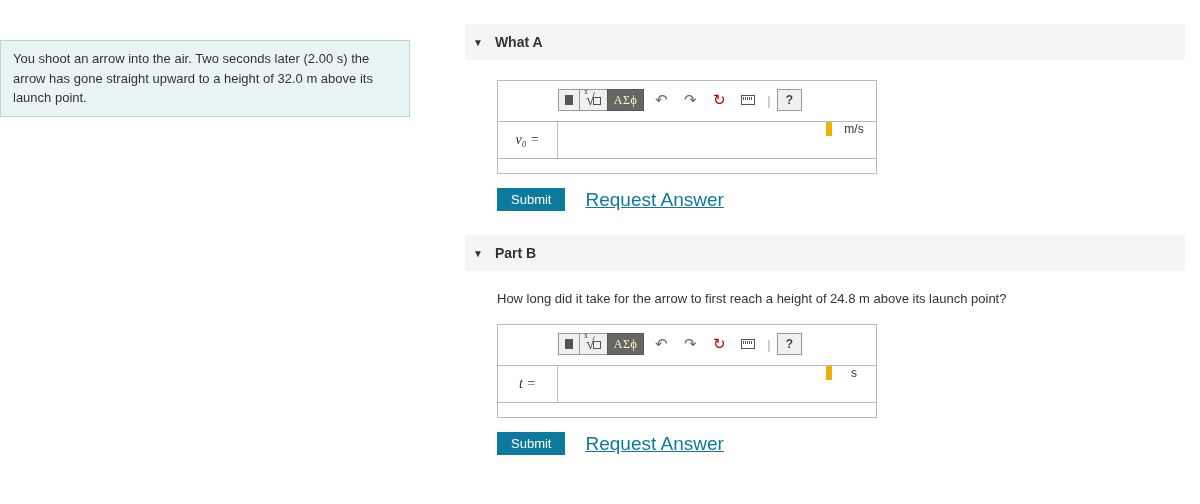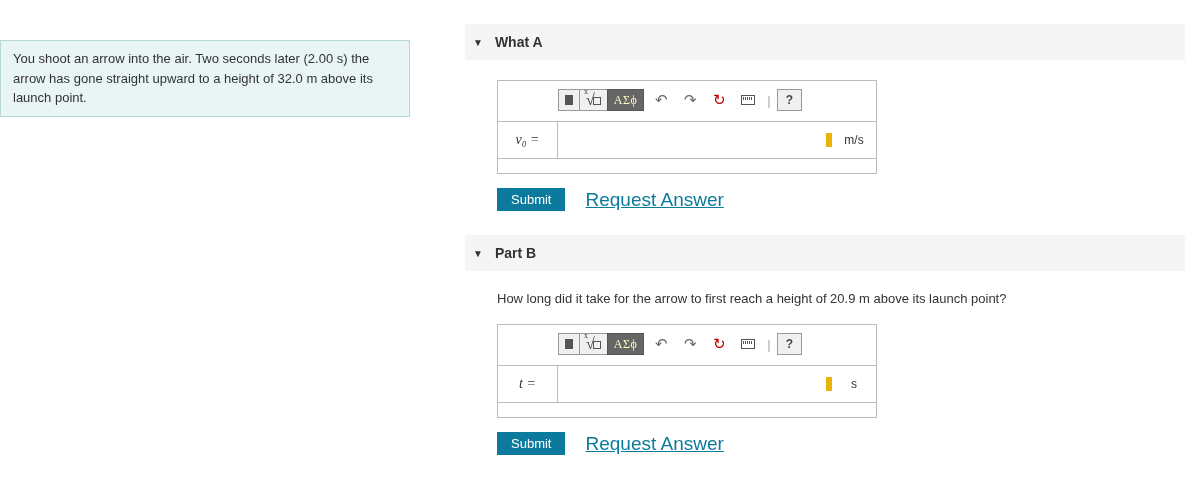--- a/index.html
+++ b/index.html
@@ -90,21 +90,21 @@
     .tb-math { font-family: "Times New Roman", serif; }
     .tb-greek { background: #666; color: #fef9c3; border-color: #555; font-family: "Times New Roman", serif; letter-spacing: 0.5px; padding: 2px 6px; }
     .tb-icon { width: 26px; border: none; background: transparent; font-size: 15px; color: #666; }
     .tb-icon.reset { color: #b00; }
     .tb-divider { color: #aaa; margin: 0 2px; }
     .tb-help { border: 1px solid #999; padding: 2px 8px; font-weight: bold; }
     .kbd-icon { width: 16px; height: 10px; border: 1px solid #555; display: inline-block; position: relative; }
     .kbd-icon::before { content: ""; position: absolute; top: 1px; left: 1px; right: 1px; height: 3px; background: repeating-linear-gradient(90deg,#555 0 1px,transparent 1px 2px); }
     .input-row {
       display: flex;
-      align-items: center;
+      align-items: flex-start;
       border-top: 1px solid #bbb;
       border-bottom: 1px solid #bbb;
     }
     .var-label {
       width: 60px;
       display: flex;
       align-items: center;
       justify-content: center;
       font-family: "Times New Roman", serif;
       font-style: italic;
@@ -202,21 +202,21 @@
       </div>
     </div>
   </div>
 
   <div class="part">
     <div class="part-header">
       <span class="caret">▼</span>
       <span>Part B</span>
     </div>
     <div class="part-body">
-      <div class="question">How long did it take for the arrow to first reach a height of 20.9 m above its launch point?</div>
+      <div class="question">How long did it take for the arrow to first reach a height of 24.8 m above its launch point?</div>
       <div class="answer-box">
         <div class="toolbar">
           <div class="tb-group">
             <div class="tb-btn tb-rect">
                 <span class="rect-icon"></span>
               </div>
             <div class="tb-btn tb-math">
               <span class="math-root"><span class="root-x">x</span><span class="root-sign">√</span><span class="root-box"></span></span>
             </div>
             <div class="tb-btn tb-greek">ΑΣϕ</div>

